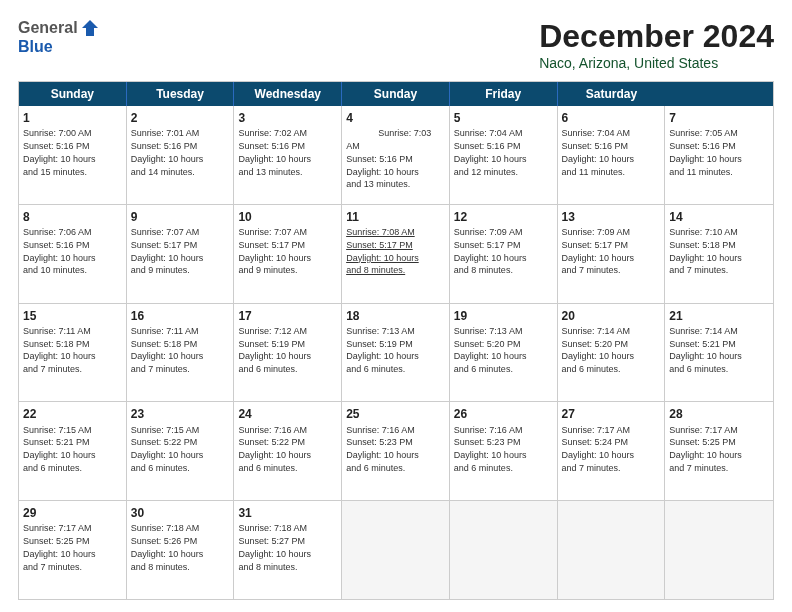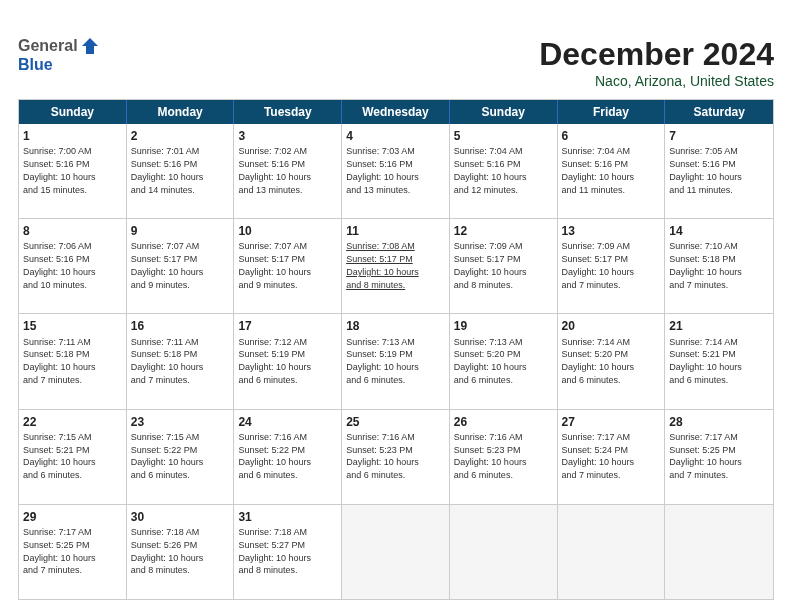--- a/index.html
+++ b/index.html
@@ -6,21 +6,21 @@
     body {
       font-family: Arial, sans-serif;
       background: #fff;
       width: 792px;
       height: 612px;
       overflow: hidden;
     }
     .page {
       width: 792px;
       height: 612px;
-      padding: 36px 18px 12px 18px;
+      padding: 18px 18px 12px 18px;
       display: flex;
       flex-direction: column;
     }
     .header {
       display: flex;
       justify-content: space-between;
       align-items: flex-start;
       margin-bottom: 10px;
     }
     .logo {
@@ -36,21 +36,20 @@
       color: #333;
     }
     .logo-general { color: #555; font-size: 16px; font-weight: bold; }
     .logo-blue { color: #1a5aad; font-size: 16px; font-weight: bold; }
     .logo-icon {
       width: 20px;
       height: 20px;
       margin-left: 2px;
     }
     .title-block {
-      text-align: right;
     }
     .month-title {
       font-size: 32px;
       font-weight: bold;
       color: #222;
     }
     .location {
       font-size: 14px;
       color: #14532d;
     }
@@ -126,42 +125,41 @@
     </div>
     <div class="title-block">
       <div class="month-title">December 2024</div>
       <div class="location">Naco, Arizona, United States</div>
     </div>
   </div>
 
   <div class="calendar">
     <div class="cal-header">
     <div class="cal-header-cell">Sunday</div>
-        <div class="cal-header-cell">Monday</div>
         <div class="cal-header-cell">Tuesday</div>
         <div class="cal-header-cell">Wednesday</div>
         <div class="cal-header-cell">Sunday</div>
         <div class="cal-header-cell">Friday</div>
         <div class="cal-header-cell">Saturday</div>
       </div>
     <div class="cal-body">
     <div class="cal-row">
           <div class="cal-cell"><span class="day-num">1</span><span class="cell-text" style="white-space: pre-line;">Sunrise: 7:00 AM
 Sunset: 5:16 PM
 Daylight: 10 hours
 and 15 minutes.</span></div>
           <div class="cal-cell"><span class="day-num">2</span><span class="cell-text" style="white-space: pre-line;">Sunrise: 7:01 AM
 Sunset: 5:16 PM
 Daylight: 10 hours
 and 14 minutes.</span></div>
           <div class="cal-cell"><span class="day-num">3</span><span class="cell-text" style="white-space: pre-line;">Sunrise: 7:02 AM
 Sunset: 5:16 PM
 Daylight: 10 hours
 and 13 minutes.</span></div>
-          <div class="cal-cell"><span class="day-num">4</span><span class="cell-text" style="white-space: pre-line;">Sunrise: 7:03 AM
+          <div class="cal-cell"><span class="day-num">4</span><span class="cell-text" style="white-space: pre-line; margin-left: 32px;">Sunrise: 7:03 AM
 Sunset: 5:16 PM
 Daylight: 10 hours
 and 13 minutes.</span></div>
           <div class="cal-cell"><span class="day-num">5</span><span class="cell-text" style="white-space: pre-line;">Sunrise: 7:04 AM
 Sunset: 5:16 PM
 Daylight: 10 hours
 and 12 minutes.</span></div>
           <div class="cal-cell"><span class="day-num">6</span><span class="cell-text" style="white-space: pre-line;">Sunrise: 7:04 AM
 Sunset: 5:16 PM
 Daylight: 10 hours

